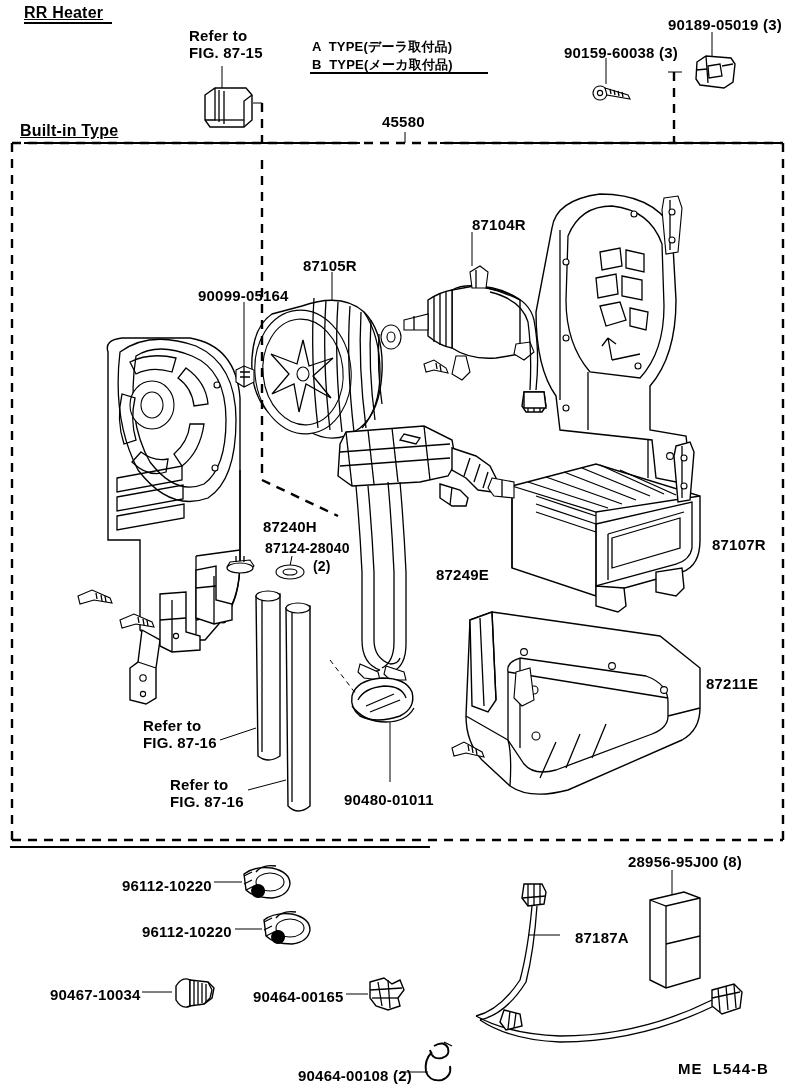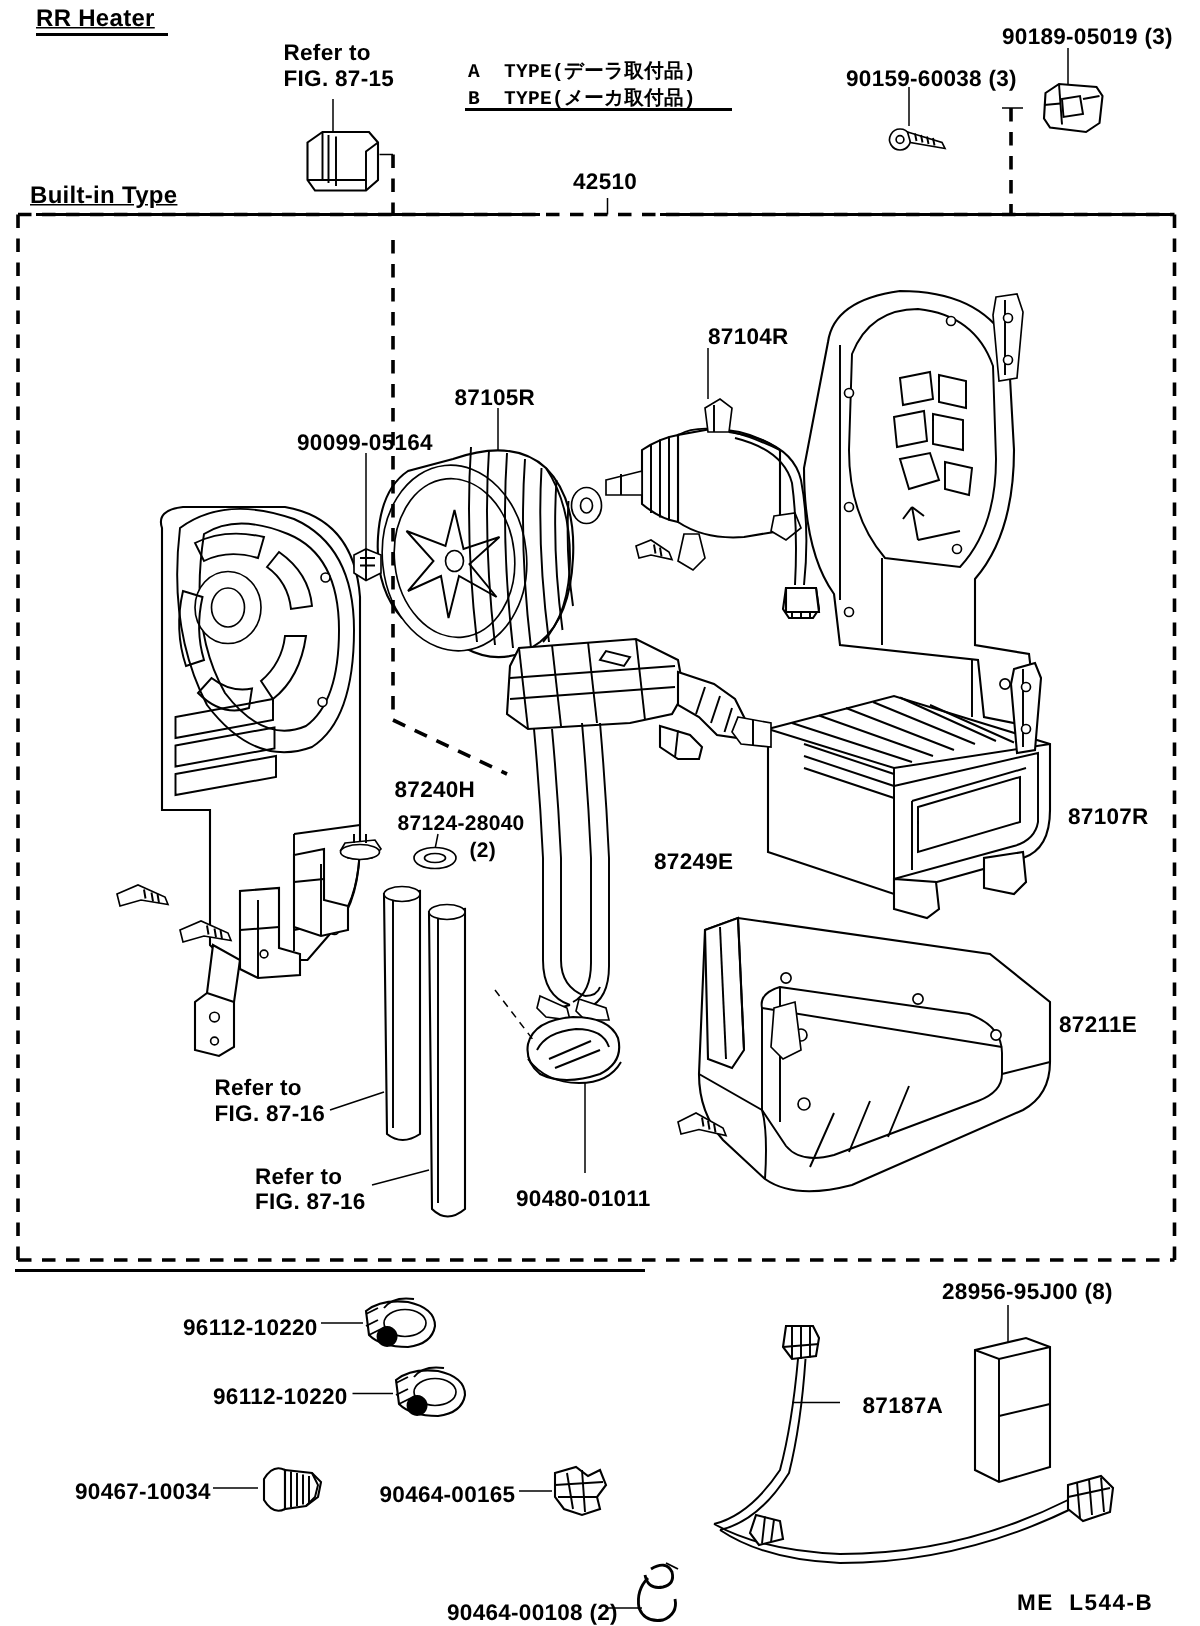--- a/index.html
+++ b/index.html
@@ -8,21 +8,21 @@
     width:800px;height:1084px;position:relative;overflow:hidden;
     font-family:"Liberation Sans","DejaVu Sans",sans-serif;
     color:#000;
   }
   #sheet{position:absolute;left:0;top:0;width:788px;height:1084px;}
   .lbl{position:absolute;font-weight:bold;white-space:pre;letter-spacing:0.2px;}
   .lbl.u{text-decoration:underline;}
   .pn{font-size:15px;}
   .pn-sm{font-size:14px;}
   .hdr{font-size:16px;}
-  .jp{font-family:Liberation Mono, monospace;font-size:13px;font-weight:bold;}
+  .jp{font-family:Liberation Sans, sans-serif;font-size:13px;font-weight:bold;}
   .foot{font-size:15px;letter-spacing:1px;}
   .multi{line-height:1.12;}
   svg{position:absolute;left:0;top:0;}
   .ln{stroke:#000;stroke-width:1.3;fill:none;}
   .ln2{stroke:#000;stroke-width:1.9;fill:none;}
   .thin{stroke:#000;stroke-width:1;fill:none;}
   .dash{stroke:#000;stroke-width:2.4;fill:none;stroke-dasharray:9 7;}
   .fillw{fill:#fff;stroke:#000;stroke-width:1.4;}
   .fillw2{fill:#fff;stroke:#000;stroke-width:1.1;}
   .blk{fill:#000;}
@@ -438,21 +438,21 @@
 
   <div class="lbl jp" style="left:312px;top:38px;"><span>A  TYPE</span><span>(デーラ取付品)</span></div>
   <div class="lbl jp" style="left:312px;top:56px;"><span>B  TYPE</span><span>(メーカ取付品)</span></div>
 
   <div class="lbl hdr u" style="left:20px;top:122px;">Built-in Type</div>
 
   <div class="lbl foot" style="left:678px;top:1060px;">ME  L544-B</div>
 
   <div id="callout-layer">
       <div class="lbl pn multi" style="left: 189px; top: 28px;"><div>Refer to</div><div>FIG. 87-15</div></div>
-      <div class="lbl pn" style="left: 382px; top: 113px;"><div>42510</div></div>
+      <div class="lbl pn" style="left: 382px; top: 113px;"><div>45580</div></div>
       <div class="lbl pn" style="left: 564px; top: 44px;"><div>90159-60038 (3)</div></div>
       <div class="lbl pn" style="left: 668px; top: 16px;"><div>90189-05019 (3)</div></div>
       <div class="lbl pn" style="left: 472px; top: 216px;"><div>87104R</div></div>
       <div class="lbl pn" style="left: 303px; top: 257px;"><div>87105R</div></div>
       <div class="lbl pn" style="left: 198px; top: 287px; text-align: right;"><div>90099-05164</div></div>
       <div class="lbl pn" style="left: 712px; top: 536px;"><div>87107R</div></div>
       <div class="lbl pn" style="left: 263px; top: 518px;"><div>87240H</div></div>
       <div class="lbl pn-sm" style="left: 222px; top: 540px; padding-left: 43px;"><div>87124-28040</div></div>
       <div class="lbl pn-sm" style="left: 313px; top: 558px;"><div>(2)</div></div>
       <div class="lbl pn" style="left: 436px; top: 566px; text-align: center;"><div>87249E</div></div>

